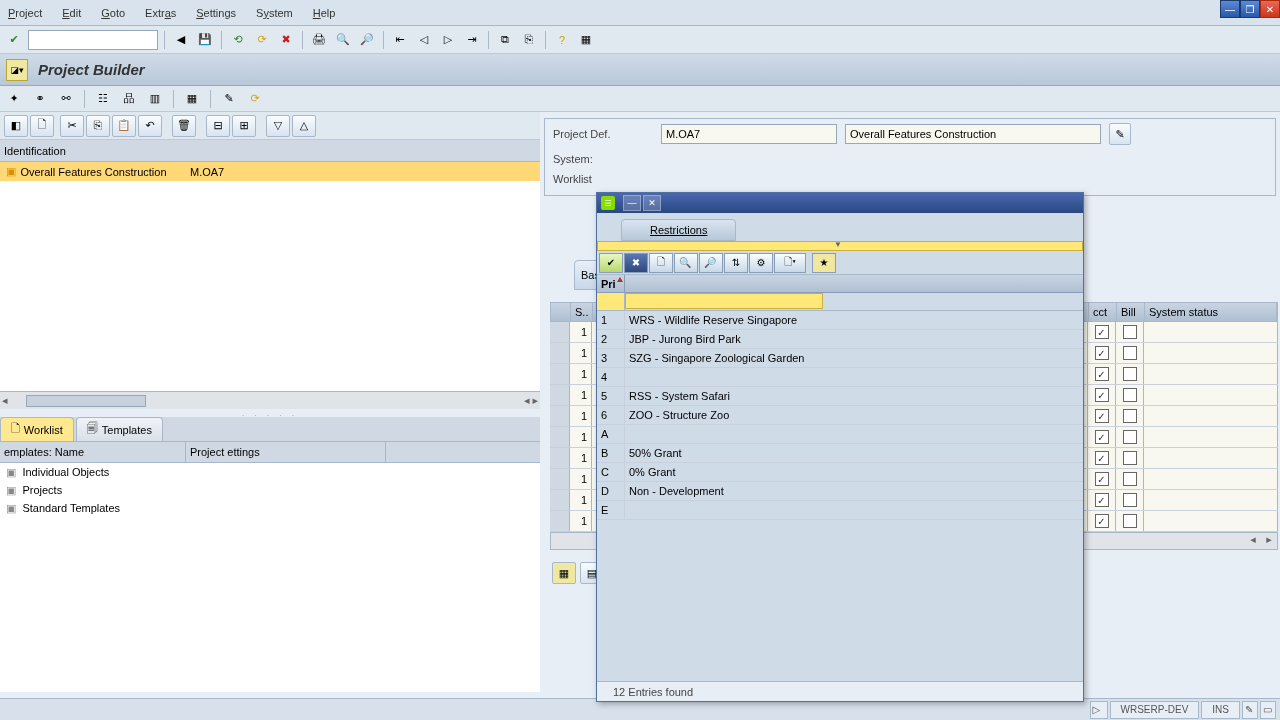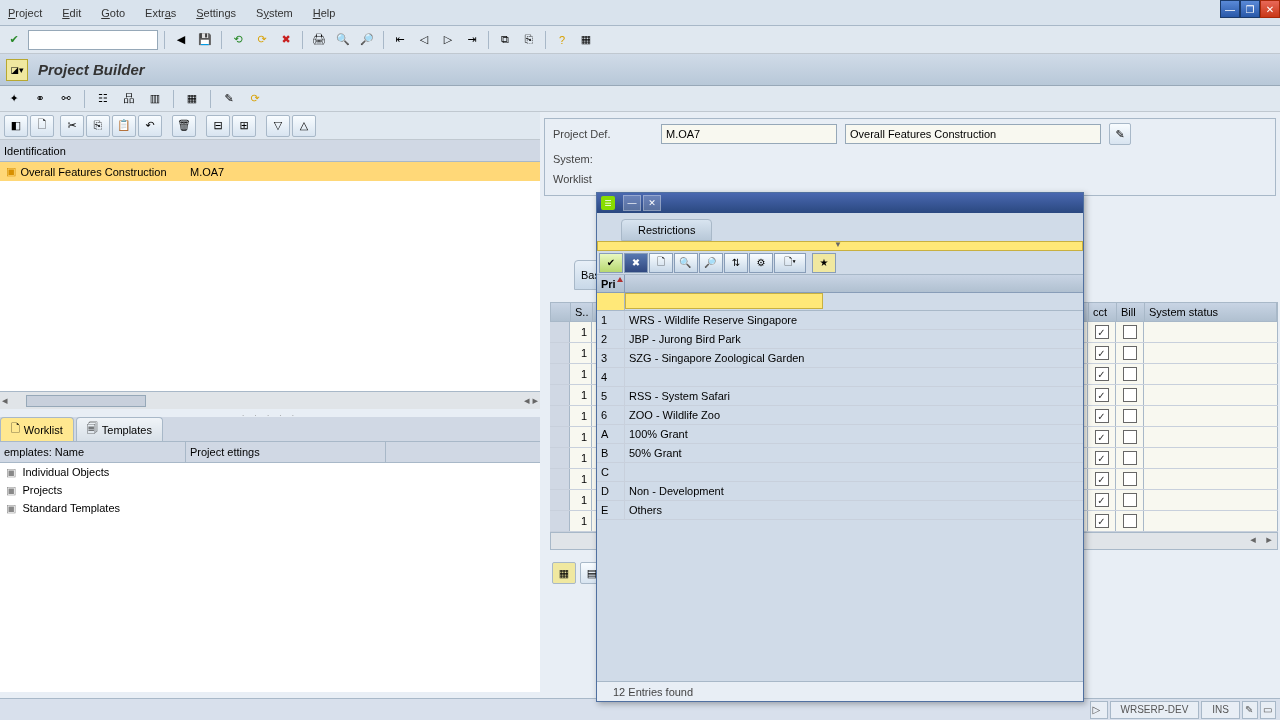--- a/index.html
+++ b/index.html
@@ -52,21 +52,21 @@
 .field-label { width: 100px; color: #444; }
 .field-input { height: 20px; border: 1px solid #96a8b8; background: #f8f8f0; padding: 2px 4px; }
 .edit-btn { width: 22px; height: 22px; border: 1px solid #a8b8c8; background: linear-gradient(#f8fcff,#d8e4f0); border-radius: 2px; display: flex; align-items: center; justify-content: center; cursor: pointer; }
 
 .dialog { position: absolute; left: 596px; top: 192px; width: 488px; height: 510px; background: #d0dbe8; border: 1px solid #5070a0; box-shadow: 2px 2px 6px rgba(0,0,0,0.3); z-index: 100; }
 .dlg-title { height: 20px; background: linear-gradient(#4a68b0, #2a4880); color: white; display: flex; align-items: center; padding: 0 4px; }
 .dlg-title-icon { width: 14px; height: 14px; background: #88dd00; border-radius: 2px; margin-right: 6px; display: flex; align-items: center; justify-content: center; font-size: 8px; }
 .dlg-title-text { flex: 1; }
 .dlg-wbtn { width: 18px; height: 16px; background: rgba(255,255,255,0.2); margin-left: 2px; display: flex; align-items: center; justify-content: center; cursor: pointer; font-size: 9px; color: white; border: 1px solid rgba(255,255,255,0.3); }
 .dlg-tabs { height: 28px; display: flex; align-items: end; padding-left: 24px; background: #d0dbe8; }
-.dlg-tab { padding: 4px 16px; border: 1px solid #a8b8c8; background: linear-gradient(#d8e4f0,#b8c8d8); border-radius: 4px 4px 0 0; }
+.dlg-tab { padding: 4px 28px; border: 1px solid #a8b8c8; background: linear-gradient(#d8e4f0,#b8c8d8); border-radius: 4px 4px 0 0; text-decoration: underline; }
 .yellow-bar { height: 10px; background: #ffe878; border: 1px solid #c8b040; position: relative; }
 .yellow-bar::after { content: '▼'; position: absolute; right: 240px; top: -2px; font-size: 8px; color: #666; }
 .dlg-toolbar { height: 24px; display: flex; align-items: center; padding-left: 2px; gap: 1px; background: #d0dbe8; border-bottom: 1px solid #a8b8c8; }
 .dlg-tbb { width: 24px; height: 20px; border: 1px solid #889db8; background: linear-gradient(#f8fcff, #c8d8e8); display: flex; align-items: center; justify-content: center; cursor: pointer; font-size: 10px; }
 .dlg-grid-head { height: 18px; display: flex; background: linear-gradient(#c8d4e4, #b0c0d0); border-bottom: 1px solid #889db8; }
 .dlg-grid-head .c1 { width: 28px; border-right: 1px solid #889db8; padding-left: 4px; display: flex; align-items: center; position: relative; font-weight: bold; }
 .dlg-grid-head .c1::after { content: ''; position: absolute; right: 1px; top: 2px; width: 0; height: 0; border-left: 3px solid transparent; border-right: 3px solid transparent; border-bottom: 5px solid #b03030; }
 .dlg-grid-head .c2 { flex: 1; padding-left: 4px; display: flex; align-items: center; font-weight: bold; }
 .dlg-filter-row { height: 18px; display: flex; background: #d0dbe8; border-bottom: 1px solid #a8b8c8; }
 .dlg-filter-row .c1 { width: 28px; border-right: 1px solid #a8b8c8; background: #ffe878; }
@@ -430,40 +430,39 @@
       </div>
       <div class="dlg-row">
         <div class="c1">4</div>
       </div>
       <div class="dlg-row">
         <div class="c1">5</div>
         <div class="c2">RSS - System Safari</div>
       </div>
       <div class="dlg-row">
         <div class="c1">6</div>
-        <div class="c2">ZOO - Wildlife Zoo</div>
+        <div class="c2">ZOO - Structure Zoo</div>
       </div>
       <div class="dlg-row">
         <div class="c1">A</div>
-        <div class="c2">100% Grant</div>
       </div>
       <div class="dlg-row">
         <div class="c1">B</div>
         <div class="c2">50% Grant</div>
       </div>
       <div class="dlg-row">
         <div class="c1">C</div>
+        <div class="c2">0% Grant</div>
       </div>
       <div class="dlg-row">
         <div class="c1">D</div>
         <div class="c2">Non - Development</div>
       </div>
       <div class="dlg-row">
         <div class="c1">E</div>
-        <div class="c2">Others</div>
       </div>
     </div>
   <div class="dlg-status">12 Entries found</div>
 </div>
 
 <div class="statusbar">
   <div class="sb-cell" style="width:18px;padding:2px">▷</div>
   <div class="sb-cell">WRSERP-DEV</div>
   <div class="sb-cell">INS</div>
   <div class="sb-cell" style="width:16px;padding:2px">✎</div>

